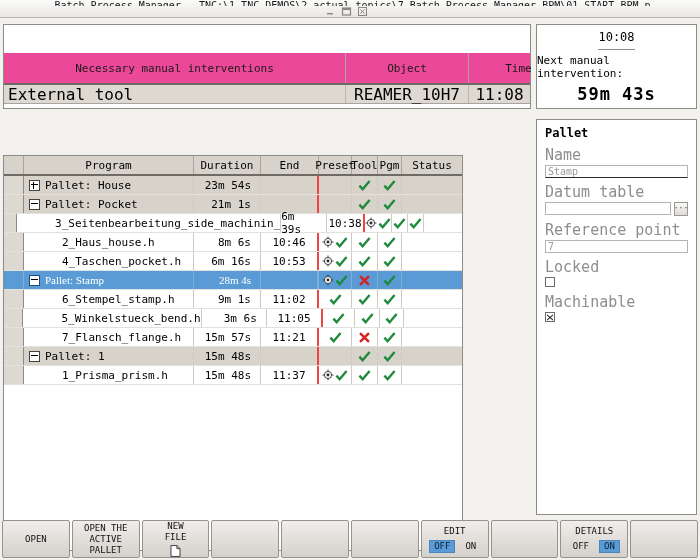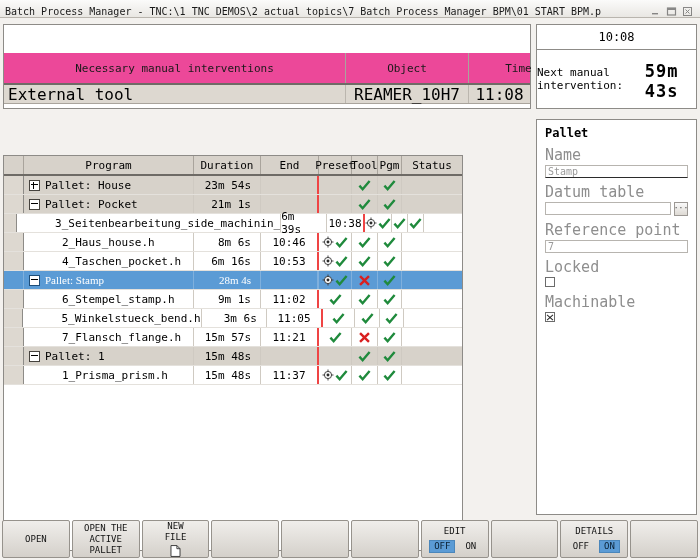--- a/index.html
+++ b/index.html
@@ -10,21 +10,21 @@
     font-size:11px;color:#000;
     -webkit-font-smoothing:none;
   }
   .app{position:relative;width:700px;height:560px;background:#f3f1ee;}
 
   
   .titlebar{
     position:absolute;left:0;top:0;width:700px;height:17px;
     background:linear-gradient(#fbfbfa,#e9e7e3);
     border-bottom:1px solid #b9b5ae;
-    display:flex;align-items:flex-end;
+    display:flex;align-items:center;flex-direction:column;
   }
   .titlebar .ttl{
     font-size:10px;letter-spacing:0px;white-space:nowrap;
     padding-left:5px;color:#1a1a1a;flex:1;overflow:hidden;
   }
   .winbtns{display:flex;gap:5px;padding-right:7px;}
   .winbtn{width:11px;height:11px;position:relative;opacity:.55;}
   .winbtn svg{display:block;}
 
   
@@ -52,27 +52,27 @@
     border-bottom:1px solid #a9a49c;box-sizing:border-box;
   }
   .interv-row div{display:flex;align-items:center;box-sizing:border-box;font-size:16px;}
   .ir-a{flex:1;padding-left:4px;}
   .ir-b{width:123px;border-left:1px solid #bbb6ae;justify-content:center;}
   .ir-c{width:62px;border-left:1px solid #bbb6ae;justify-content:center;}
 
   .clockbox{
     position:absolute;left:536px;top:0;width:161px;height:85px;
     background:#ffffff;border:1px solid #8d8b87;box-sizing:border-box;
-    display:flex;flex-direction:column;
+    display:flex;flex-direction:column;align-items:center;
   }
   .clock-t{
     height:25px;display:flex;align-items:center;justify-content:center;
     font-size:12px;border-bottom:1px solid #8d8b87;box-sizing:border-box;
   }
-  .clock-b{flex:1;display:flex;flex-direction:row;align-items:center;justify-content:center;}
+  .clock-b{flex:1;display:flex;flex-direction:column;align-items:center;justify-content:center;}
   .clock-lbl{font-size:11px;}
   .clock-big{font-size:17px;font-weight:bold;margin-top:4px;letter-spacing:1px;}
 
   
   .maintable{
     position:absolute;left:3px;top:119px;width:460px;height:396px;
     background:#ffffff;border:1px solid #8d8b87;box-sizing:border-box;
     overflow:hidden;
     margin-top:36px;
   }

